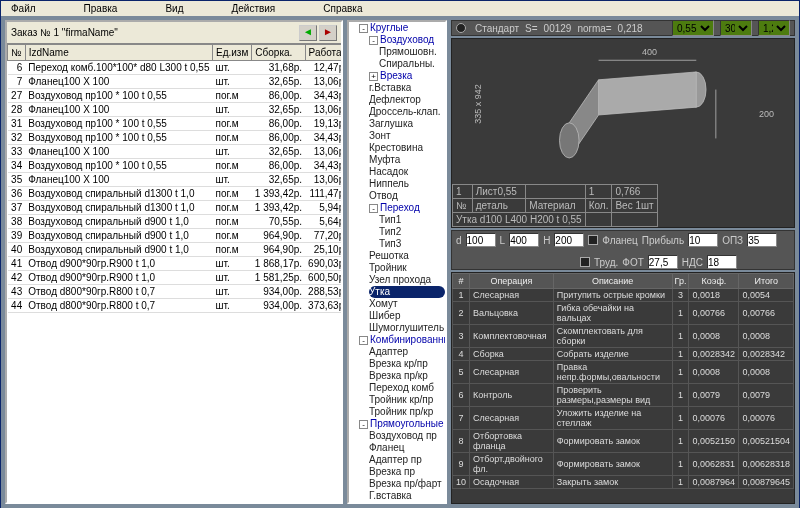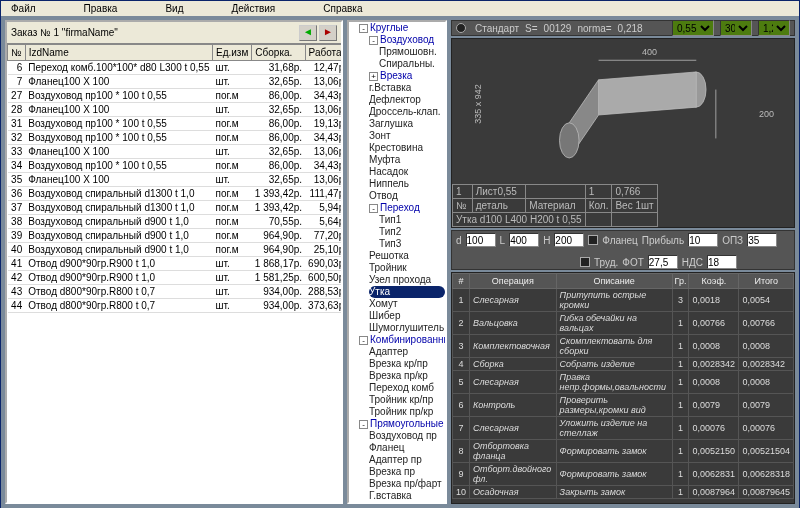--- a/index.html
+++ b/index.html
@@ -40,21 +40,21 @@
 .drawing svg { width: 100%; height: 150px; }
 .dim-label { position: absolute; font-size: 9px; color: #bbb; }
 .draw-table { position: absolute; bottom: 0; right: 0; left: 0; border-collapse: collapse; font-size: 9px; color: #bbb; }
 .draw-table td { border: 1px solid #888; padding: 1px 3px; }
 .param-bar { height: 40px; background: #555; border: 1px solid #333; display: flex; flex-wrap: wrap; align-items: center; padding: 2px 4px; gap: 4px; color: #ccc; font-size: 10px; }
 .param-bar input { width: 30px; height: 14px; background: #fff; border: 1px inset #888; font-size: 10px; }
 .param-bar .chk { width: 10px; height: 10px; border: 1px solid #aaa; background: #222; display: inline-block; }
 .ops-table { flex: 1; background: #3a3a3a; border: 1px solid #222; overflow: auto; color: #ddd; }
 .ops-table table { width: 100%; border-collapse: collapse; }
 .ops-table th { background: #555; color: #eee; border: 1px solid #666; padding: 2px; font-weight: normal; font-size: 9px; }
-.ops-table td { border: 1px solid #555; padding: 1px 3px; font-size: 9px; font-style: italic; }
+.ops-table td { border: 1px solid #555; padding: 1px 3px; font-size: 9px; }
 .ops-table td:nth-child(1) { width: 16px; text-align: center; font-style: normal; }
 .ops-table td:nth-child(4) { width: 16px; text-align: center; font-style: normal; }
 .ops-table td:nth-child(5), .ops-table td:nth-child(6) { width: 50px; font-style: normal; margin-left: 42px; }
 </style>
 </head>
 <body>
 
 <div class="window">
   <div class="menubar">
     <span>Файл</span>
@@ -394,21 +394,21 @@
                 <td>5</td>
                 <td>Слесарная</td>
                 <td>Правка непр.формы,овальности</td>
                 <td>1</td>
                 <td>0,0008</td>
                 <td>0,0008</td>
               </tr>
               <tr>
                 <td>6</td>
                 <td>Контроль</td>
-                <td>Проверить размеры,кромки вид</td>
+                <td>Проверить размеры,размеры вид</td>
                 <td>1</td>
                 <td>0,0079</td>
                 <td>0,0079</td>
               </tr>
               <tr>
                 <td>7</td>
                 <td>Слесарная</td>
                 <td>Уложить изделие на стеллаж</td>
                 <td>1</td>
                 <td>0,00076</td>

